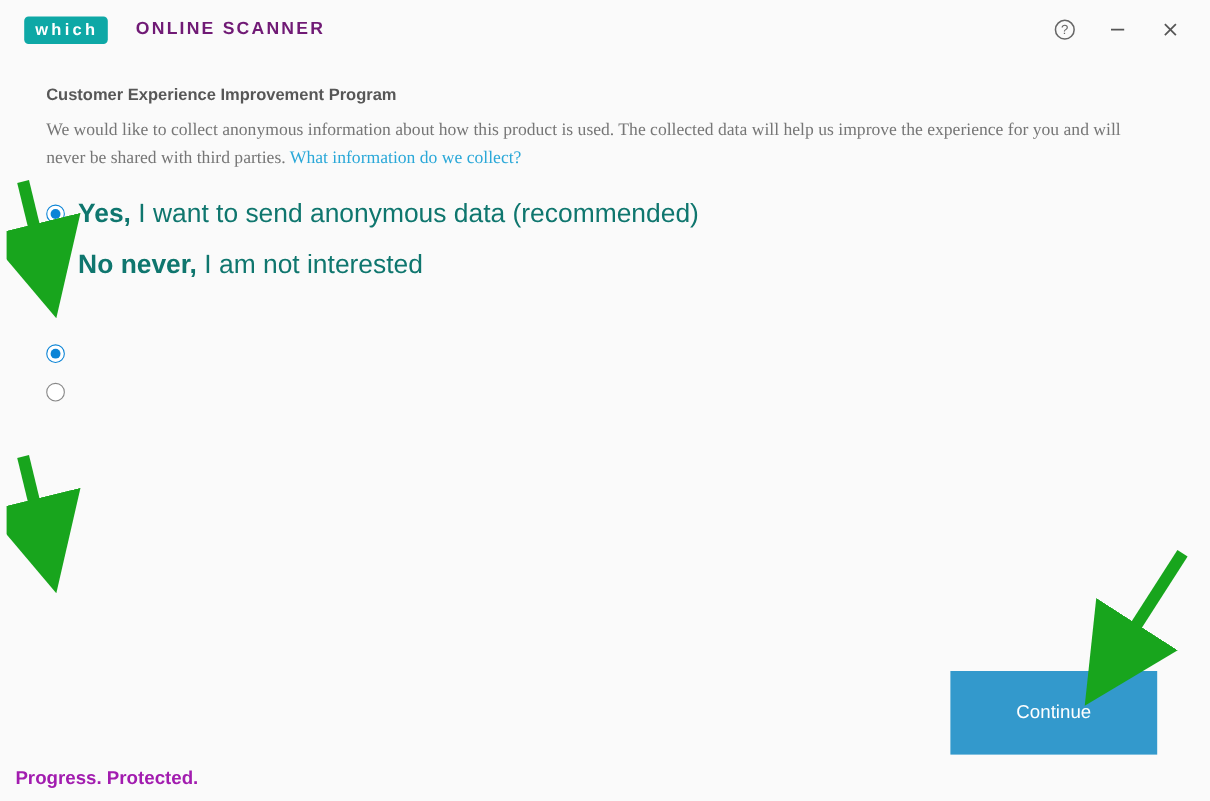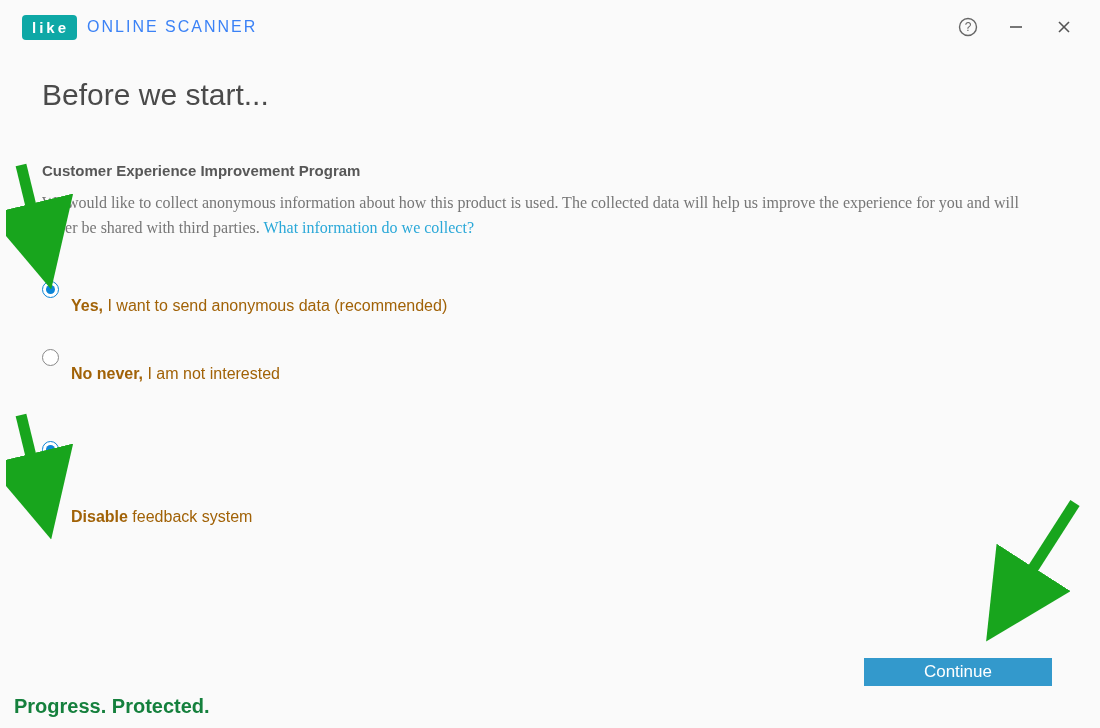--- a/index.html
+++ b/index.html
@@ -26,25 +26,25 @@
       color: #fff;
       font-weight: 700;
       font-size: 15px;
       letter-spacing: 3px;
       padding: 4px 8px 4px 10px;
       border-radius: 4px;
       display: inline-flex;
       align-items: center;
     }
     .brand-text {
-      color: #3b82f6;
+      color: #701a75;
       font-size: 16px;
       letter-spacing: 2px;
-      margin-left: 10px;
-      font-weight: 400;
+      margin-left: 26px;
+      font-weight: 700;
     }
     .window-controls {
       margin-left: auto;
       display: flex;
       align-items: center;
       gap: 28px;
       padding-right: 10px;
     }
     .wc-icon {
       width: 20px;
@@ -111,58 +111,57 @@
       border-color: #0b84d6;
     }
     .radio-circle.selected::after {
       content: "";
       width: 9px;
       height: 9px;
       border-radius: 50%;
       background: #0b84d6;
     }
     .radio-label {
-      font-size: 16px;
-      color: #a16207;
-      margin-top: 32px;
+      font-size: 24px;
+      color: #0f766e;
     }
     .radio-label .bold {
       font-weight: 600;
     }
     .continue-btn {
       position: absolute;
       right: 48px;
       bottom: 42px;
       background: #3399cc;
       color: #fff;
       font-size: 17px;
       border: none;
-      padding: 4px 60px;
+      padding: 28px 60px;
       cursor: pointer;
       font-family: inherit;
     }
     .tagline {
       position: absolute;
       left: 14px;
       bottom: 10px;
-      font-size: 20px;
-      color: #15803d;
+      font-size: 17px;
+      color: #a21caf;
       font-weight: 600;
     }
     
     .arrow {
       position: absolute;
       pointer-events: none;
     }
   </style>
 </head>
 <body>
 
 <div class="titlebar">
-  <span class="logo-box">like</span>
+  <span class="logo-box">which</span>
   <span class="brand-text">ONLINE SCANNER</span>
   <div class="window-controls">
     <span class="wc-icon">
       <svg width="20" height="20" viewBox="0 0 20 20">
           <circle cx="10" cy="10" r="8.5" fill="none" stroke="#666" stroke-width="1.4"></circle>
           <text x="10" y="14" text-anchor="middle" font-size="12" fill="#666" font-family="Arial">?</text>
         </svg>
     </span>
     <span class="wc-icon">
       <svg width="16" height="16" viewBox="0 0 16 16">
@@ -172,21 +171,20 @@
     <span class="wc-icon">
       <svg width="16" height="16" viewBox="0 0 16 16">
           <line x1="3" y1="3" x2="13" y2="13" stroke="#555" stroke-width="1.6"></line>
           <line x1="13" y1="3" x2="3" y2="13" stroke="#555" stroke-width="1.6"></line>
         </svg>
     </span>
   </div>
 </div>
 
 <div class="content">
-  <h1 class="page-title">Before we start...</h1>
 
   <div class="section">
     <div class="section-heading">Customer Experience Improvement Program</div>
     <div class="section-desc">
       <span>We would like to collect anonymous information about how this product is used. The collected data will help us improve the experience for you and will never be shared with third parties. </span><a href="#">What information do we collect?</a>
     </div>
     <div class="radio-group">
       <div class="radio-row">
         <span class="radio-circle selected"></span>
         <span class="radio-label"><span class="bold">Yes,</span><span> I want to send anonymous data (recommended)</span></span>
@@ -198,21 +196,20 @@
     </div>
   </div>
 
   <div class="section">
     <div class="radio-group">
       <div class="radio-row">
         <span class="radio-circle selected"></span>
       </div>
       <div class="radio-row">
         <span class="radio-circle"></span>
-        <span class="radio-label"><span class="bold">Disable</span><span> feedback system</span></span>
       </div>
     </div>
   </div>
 </div>
 
 <button class="continue-btn">Continue</button>
 <div class="tagline">Progress. Protected.</div>
 
 <svg class="arrow" style="left:6px; top:160px;" width="70" height="130" viewBox="0 0 70 130">
   <defs>

